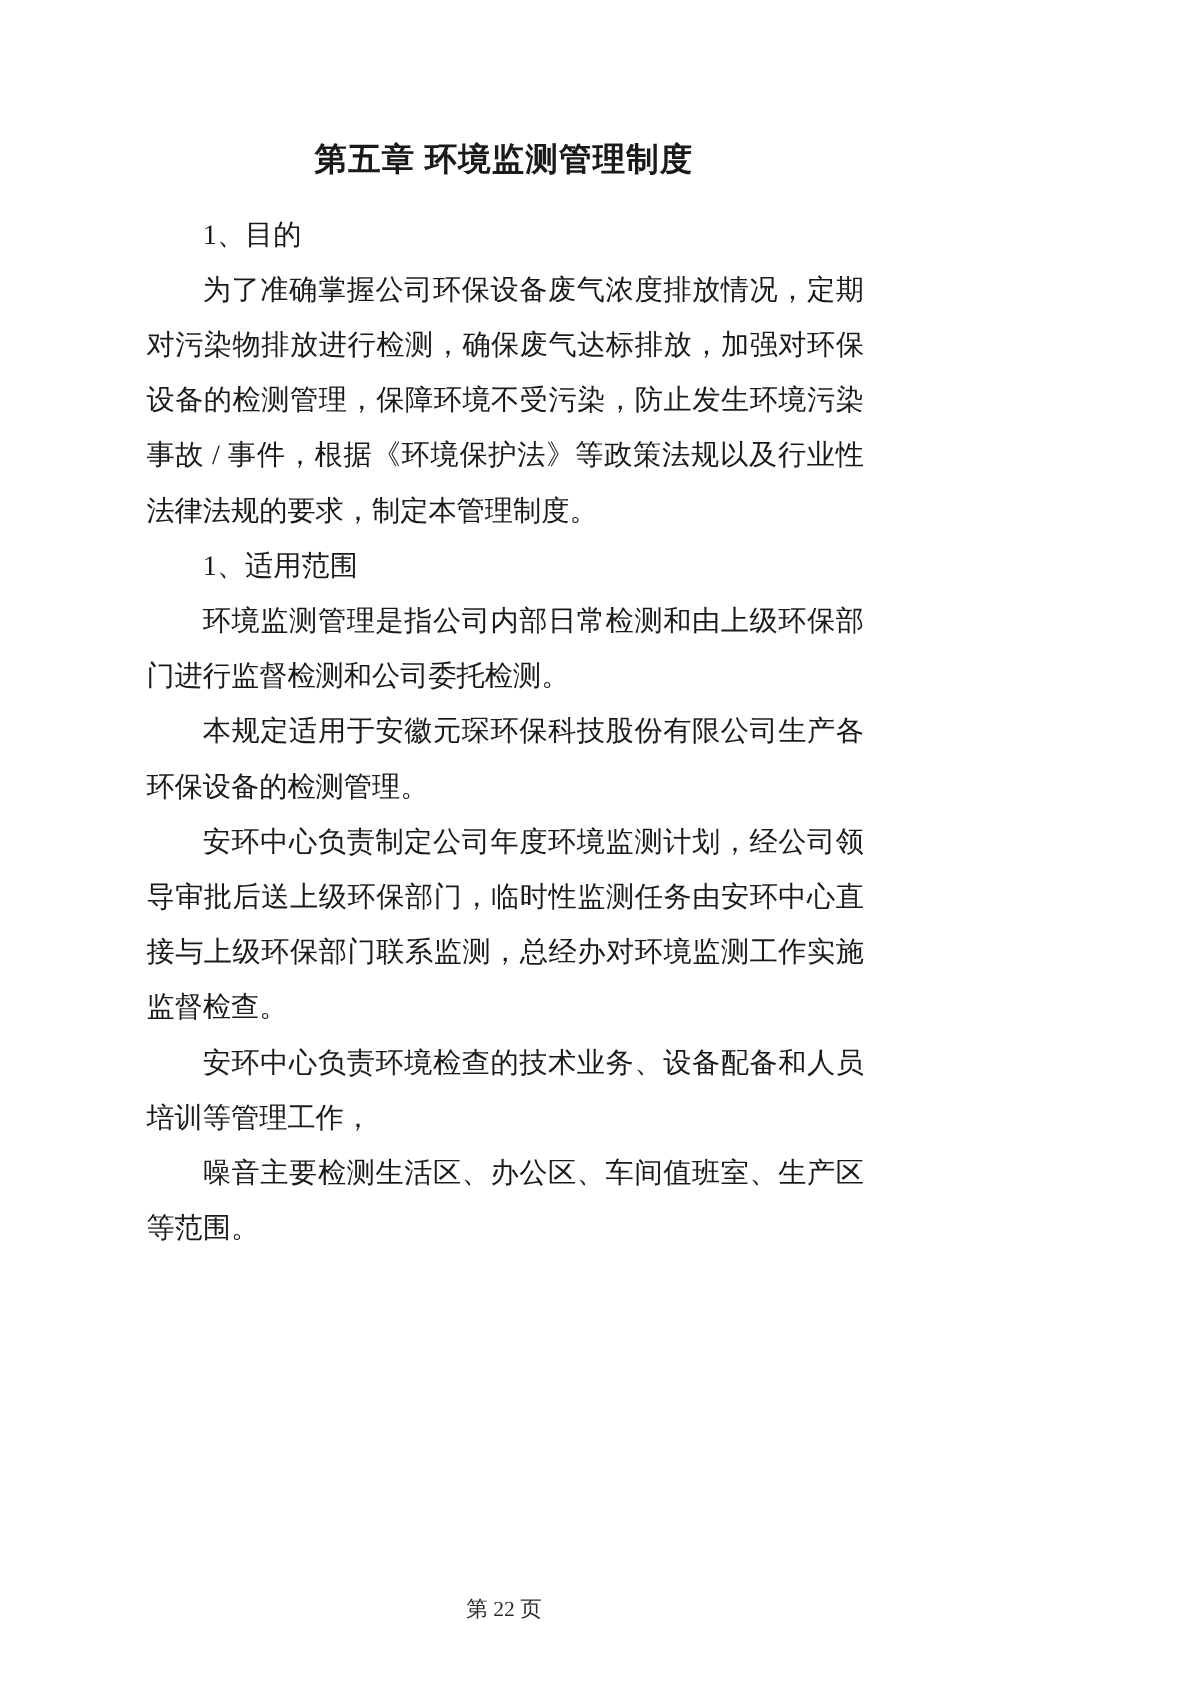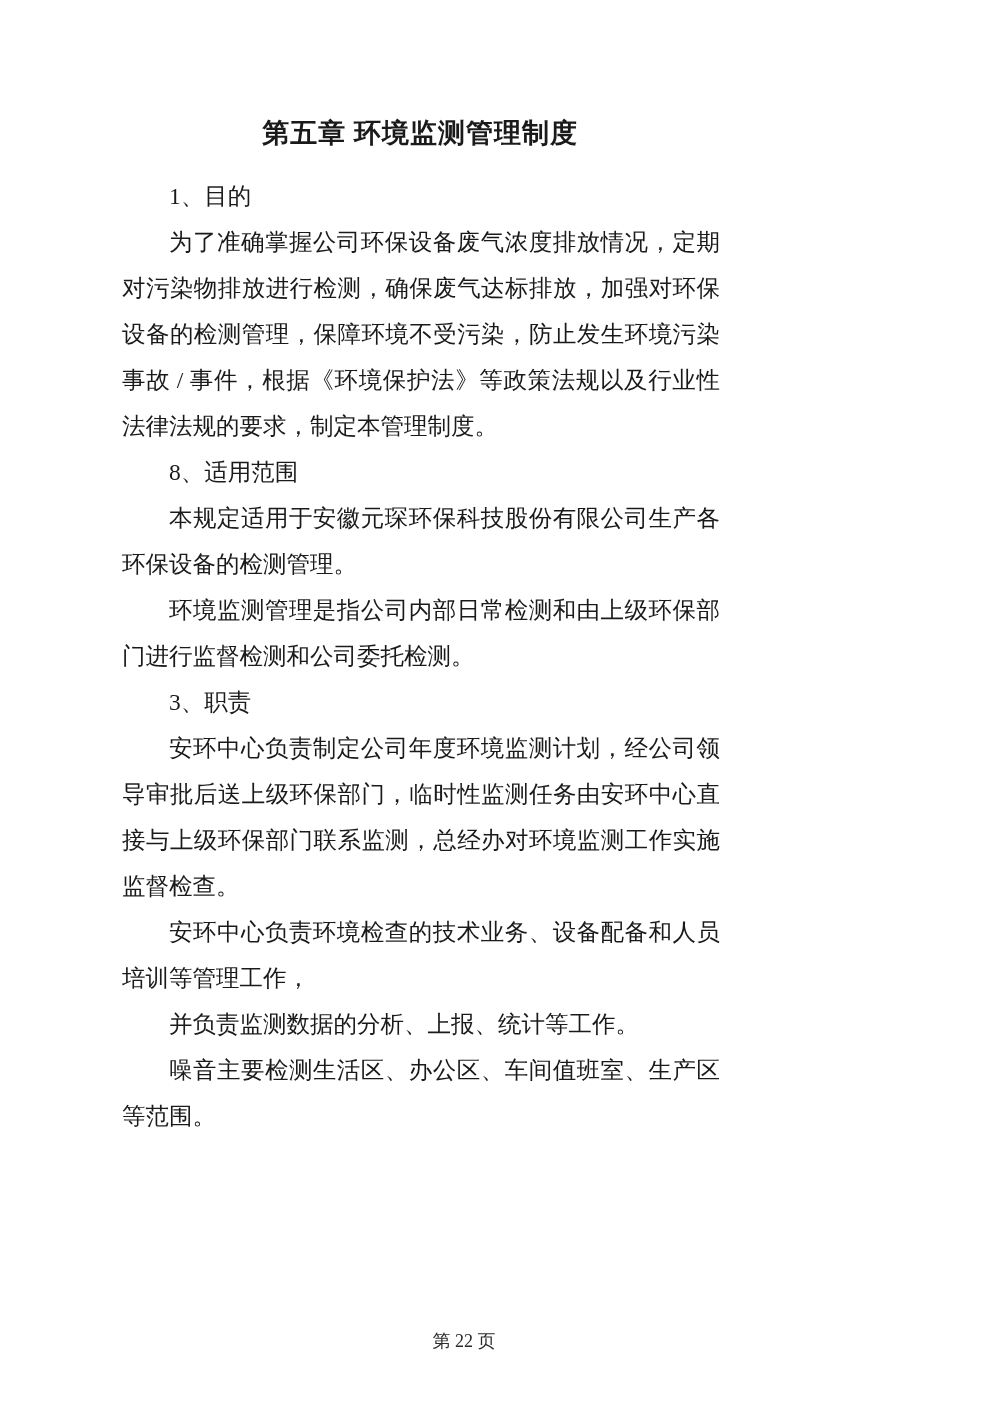--- a/index.html
+++ b/index.html
@@ -36,43 +36,40 @@
   }
   .footer {
     position: absolute;
     top: 1329px;
     left: 0;
     width: 100%;
     text-align: center;
     font-size: 18px;
     line-height: 24px;
     color: #2b2b2b;
-    margin-left: 44px;
   }
 </style>
 </head>
 <body>
 
 <div class="page">
 
   <h1 class="title">第五章 环境监测管理制度</h1>
 
   <div class="content">
 
     <p>1、目的</p>
     <p>为了准确掌握公司环保设备废气浓度排放情况，定期对污染物排放进行检测，确保废气达标排放，加强对环保设备的检测管理，保障环境不受污染，防止发生环境污染事故 / 事件，根据《环境保护法》等政策法规以及行业性法律法规的要求，制定本管理制度。</p>
 
-    <p>8、适用范围</p>
+    <p>1、适用范围</p>
+    <p>环境监测管理是指公司内部日常检测和由上级环保部门进行监督检测和公司委托检测。</p>
     <p>本规定适用于安徽元琛环保科技股份有限公司生产各环保设备的检测管理。</p>
-    <p>环境监测管理是指公司内部日常检测和由上级环保部门进行监督检测和公司委托检测。</p>
 
-    <p>3、职责</p>
     <p>安环中心负责制定公司年度环境监测计划，经公司领导审批后送上级环保部门，临时性监测任务由安环中心直接与上级环保部门联系监测，总经办对环境监测工作实施监督检查。</p>
     <p>安环中心负责环境检查的技术业务、设备配备和人员培训等管理工作，</p>
-    <p>并负责监测数据的分析、上报、统计等工作。</p>
 
     <p>噪音主要检测生活区、办公区、车间值班室、生产区等范围。</p>
 
   </div>
 
   <div class="footer">第 22 页</div>
 
 </div>
 
 </body></html>

